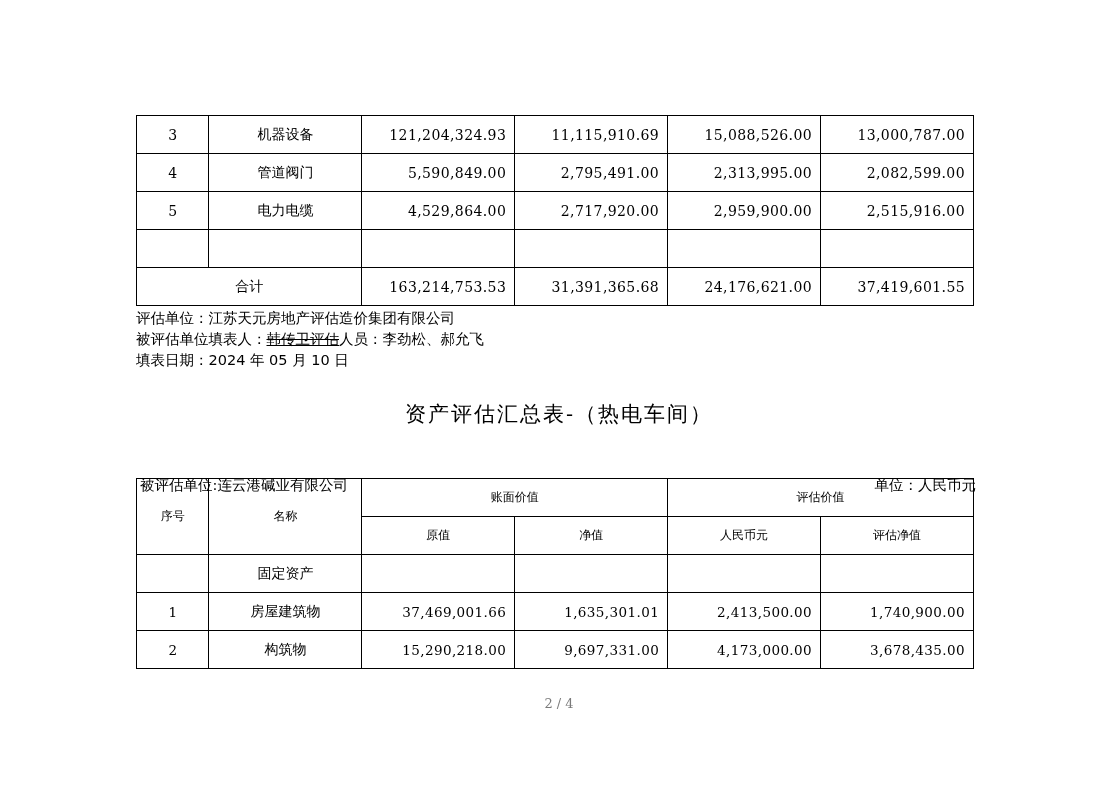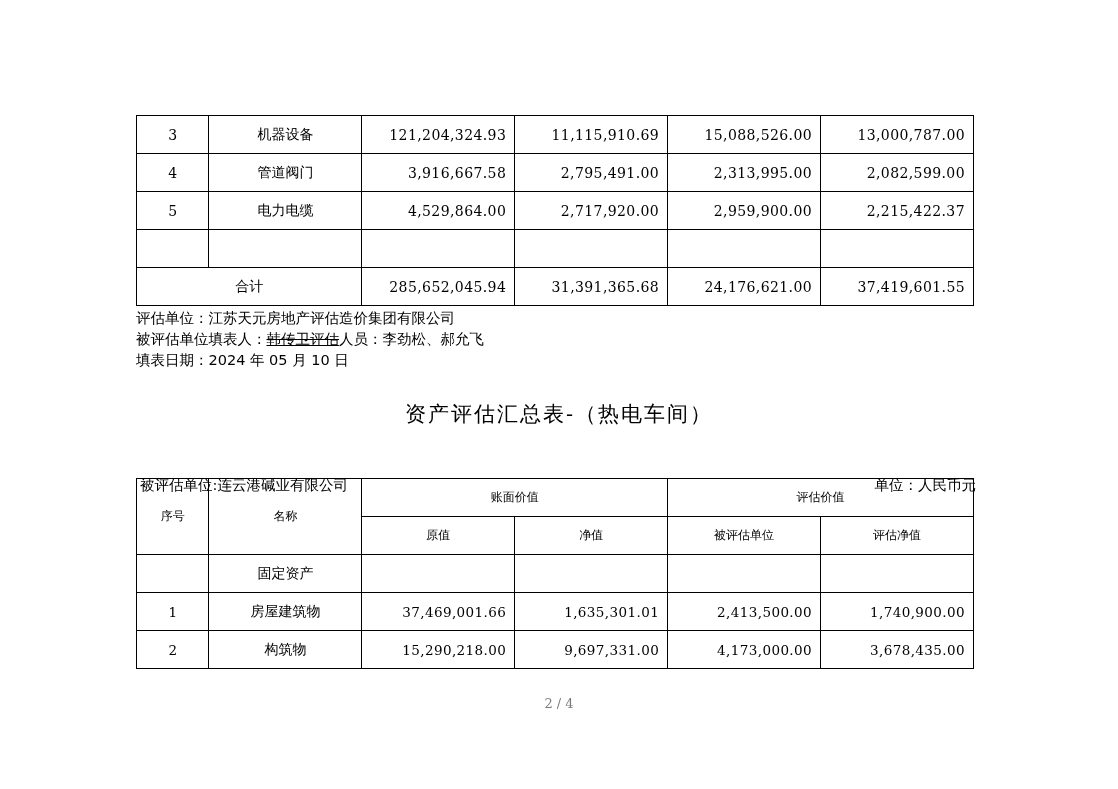--- a/index.html
+++ b/index.html
@@ -144,44 +144,44 @@
           <td class="c-idx idx-num">3</td>
           <td class="c-name cn">机器设备</td>
           <td class="c-num num">121,204,324.93</td>
           <td class="c-num num">11,115,910.69</td>
           <td class="c-num num">15,088,526.00</td>
           <td class="c-num num">13,000,787.00</td>
         </tr>
         <tr>
           <td class="c-idx idx-num">4</td>
           <td class="c-name cn">管道阀门</td>
-          <td class="c-num num">3,916,667.58</td>
+          <td class="c-num num">5,590,849.00</td>
           <td class="c-num num">2,795,491.00</td>
           <td class="c-num num">2,313,995.00</td>
           <td class="c-num num">2,082,599.00</td>
         </tr>
         <tr>
           <td class="c-idx idx-num">5</td>
           <td class="c-name cn">电力电缆</td>
           <td class="c-num num">4,529,864.00</td>
           <td class="c-num num">2,717,920.00</td>
           <td class="c-num num">2,959,900.00</td>
-          <td class="c-num num">2,215,422.37</td>
+          <td class="c-num num">2,515,916.00</td>
         </tr>
         <tr class="blank-row">
           <td class="c-idx"></td>
           <td class="c-name"></td>
           <td class="c-num"></td>
           <td class="c-num"></td>
           <td class="c-num"></td>
           <td class="c-num"></td>
         </tr>
         <tr>
           <td class="total-label cn" colspan="2">合计</td>
-          <td class="c-num num">285,652,045.94</td>
+          <td class="c-num num">163,214,753.53</td>
           <td class="c-num num">31,391,365.68</td>
           <td class="c-num num">24,176,621.00</td>
           <td class="c-num num">37,419,601.55</td>
         </tr>
       </tbody>
     </table>
   </div>
 
   <div class="notes">
     <div>评估单位：江苏天元房地产评估造价集团有限公司</div>
@@ -209,21 +209,21 @@
       <thead>
         <tr>
           <th class="hdr-cell cn" rowspan="2">序号</th>
           <th class="hdr-cell cn" rowspan="2">名称</th>
           <th class="hdr-cell cn" colspan="2">账面价值</th>
           <th class="hdr-cell cn" colspan="2">评估价值</th>
         </tr>
         <tr>
           <th class="hdr-cell cn">原值</th>
           <th class="hdr-cell cn">净值</th>
-          <th class="hdr-cell cn">被评估单位</th>
+          <th class="hdr-cell cn">人民币元</th>
           <th class="hdr-cell cn">评估净值</th>
         </tr>
       </thead>
       <tbody>
         <tr>
           <td class="c-idx idx-num"></td>
           <td class="c-name cn bold">固定资产</td>
           <td class="c-num num"></td>
           <td class="c-num num"></td>
           <td class="c-num num"></td>

